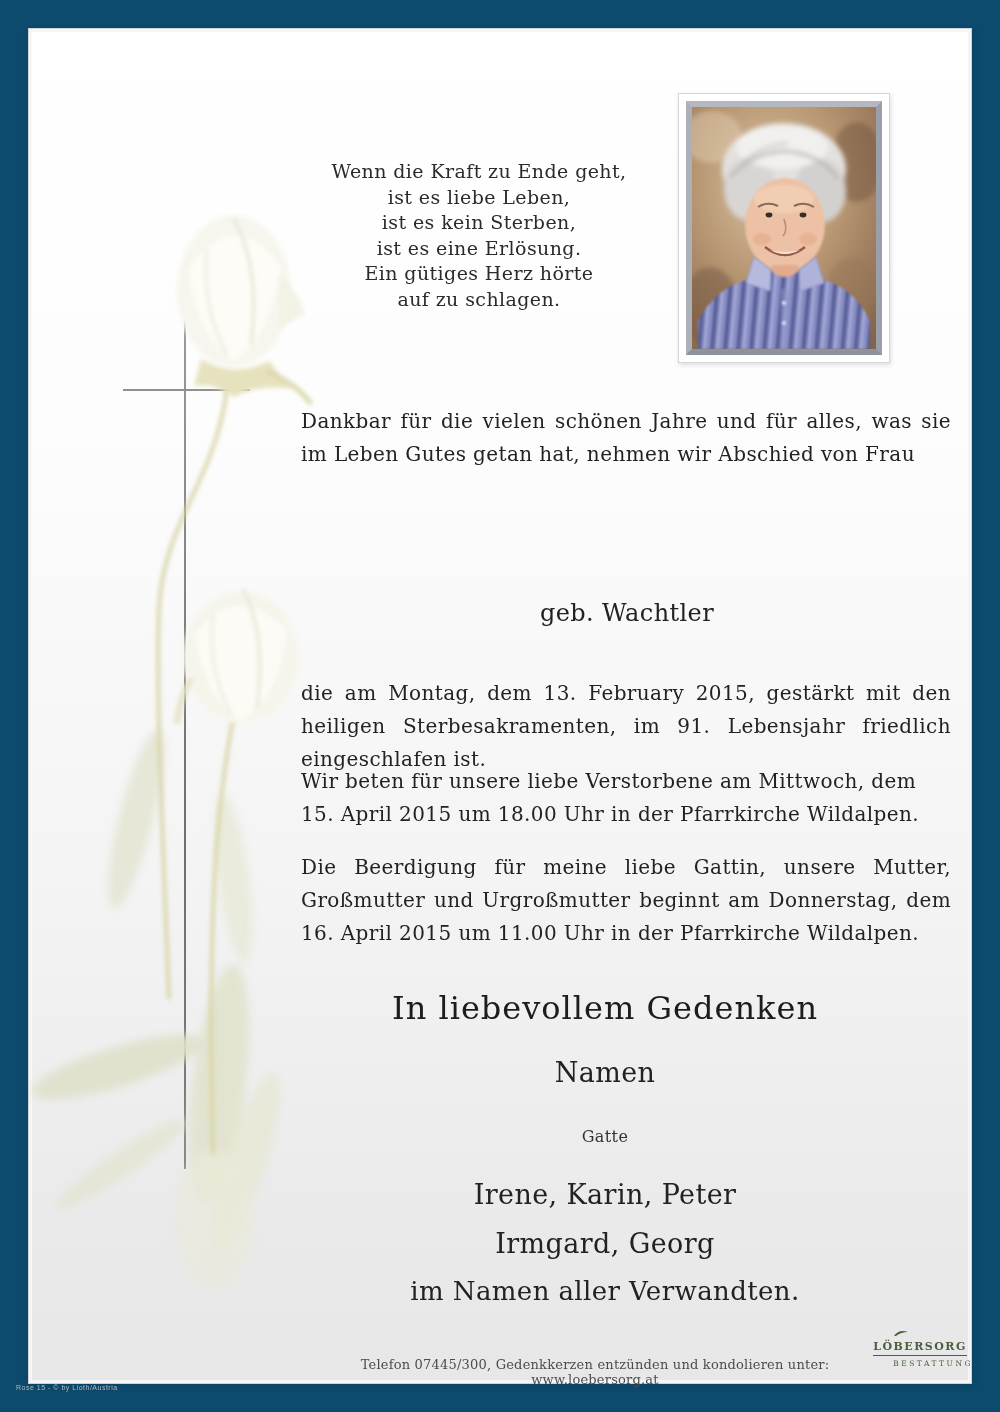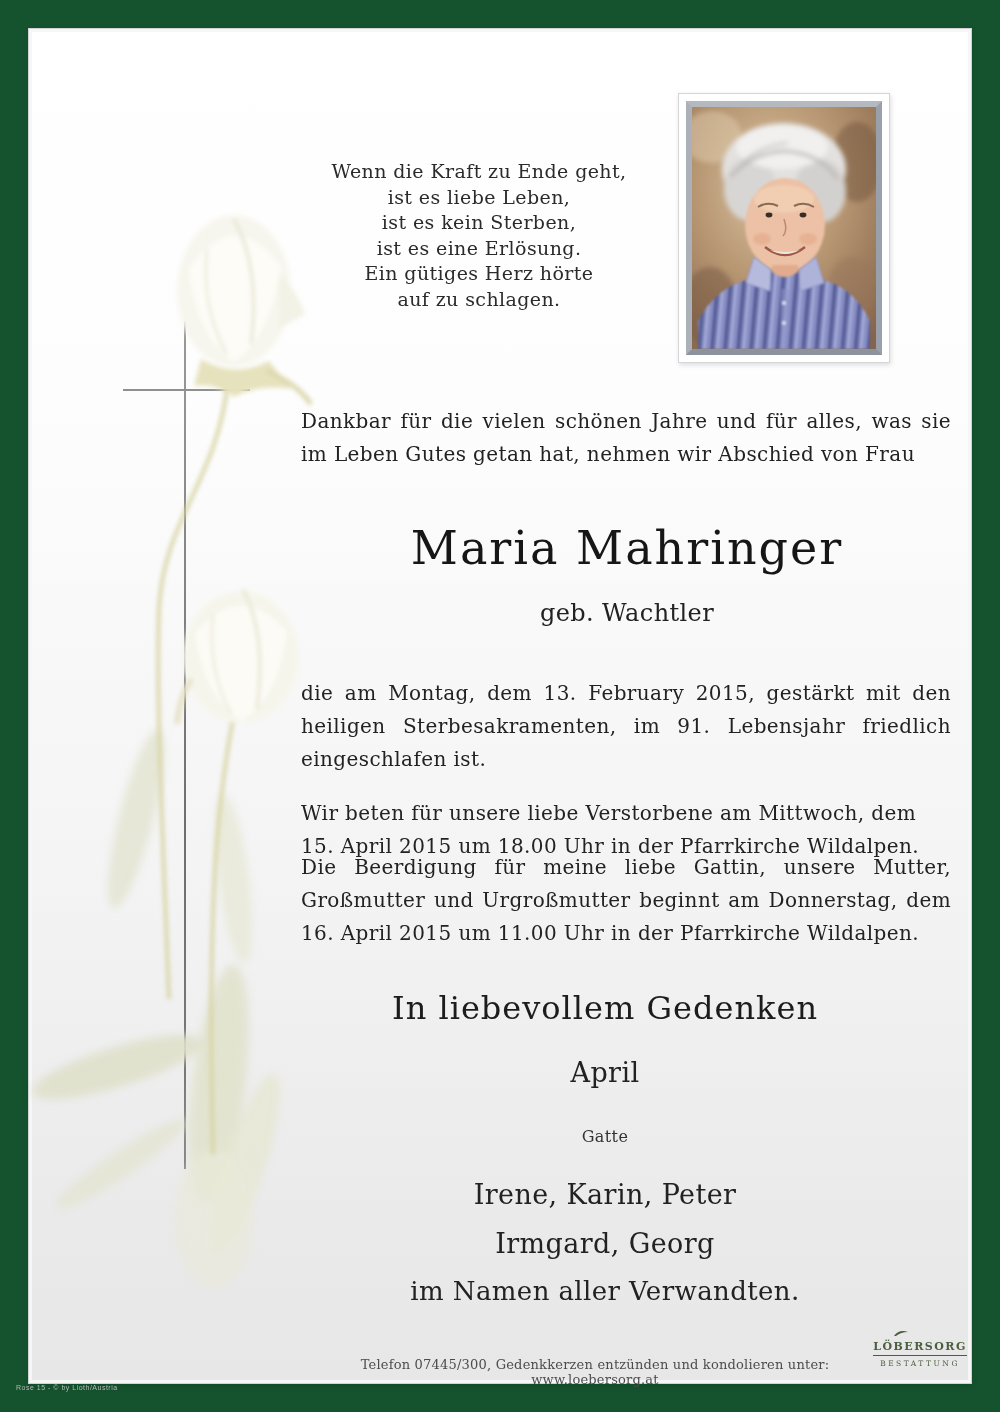--- a/index.html
+++ b/index.html
@@ -1,52 +1,52 @@
 <!DOCTYPE html>
 <html><head>
 <meta charset="utf-8">
 <style>
   * { margin:0; padding:0; box-sizing:border-box; }
   body { background:#dcdcde; font-family:"DejaVu Serif", serif; }
   .canvas {
     position:relative; width:1000px; height:1412px;
-    background:#14532d; overflow:hidden;
+    background:#0c4a6e; overflow:hidden;
   }
   .page {
     position:absolute; left:28px; top:28px; width:944px; height:1356px;
     background:linear-gradient(180deg,#ffffff 0%,#fdfdfd 28%,#f4f4f5 62%,#eaeaeb 88%,#e7e7e8 100%);
     border:1px solid #d2d2d4;
     box-shadow:0 0 0 3px #f6f6f7 inset, 1px 2px 6px rgba(0,0,0,.10);
   }
   .txt { position:absolute; color:#222; letter-spacing:.4px; }
 
   .poem { left:250px; top:130px; width:400px; text-align:center;
           font-size:19px; line-height:25.5px; color:#2b2b2b; }
 
   .intro   { left:272px; top:376px;  width:650px; font-size:20px; line-height:33px; text-align:justify; }
   .name    { left:260px; top:492px;  width:676px; text-align:center; font-size:46px; letter-spacing:2px; color:#161616; }
   .maiden  { left:260px; top:570px;  width:676px; text-align:center; font-size:24px; }
   .p-death   { left:272px; top:648px; width:650px; font-size:20px; line-height:33px; text-align:justify; }
-  .p-prayer  { left:272px; top:736px; width:650px; font-size:20px; line-height:33px;margin-top:32px; }
+  .p-prayer  { left:272px; top:736px; width:650px; font-size:20px; line-height:33px; }
   .p-funeral { left:272px; top:822px; width:650px; font-size:20px; line-height:33px; text-align:justify; }
 
   .heading  { left:248px; top:960px;  width:656px; text-align:center; font-size:32px; letter-spacing:1px; color:#1c1c1c; }
   .m-karl   { left:248px; top:1028px; width:656px; text-align:center; font-size:27px; }
   .m-gatte  { left:248px; top:1062px; width:656px; text-align:center; font-size:16px; color:#333;margin-top:36px; }
   .m-line1  { left:248px; top:1100px; width:656px; text-align:center; font-size:27px; }
   .m-line2  { left:248px; top:1150px; width:656px; text-align:center; font-size:27px; }
   .m-line3  { left:248px; top:1199px; width:656px; text-align:center; font-size:27px; }
   .m-line4  { left:248px; top:1247px; width:656px; text-align:center; font-size:26px; }
 
   .footer { left:266px; top:1328px; width:600px; text-align:center; font-size:13px; color:#4c4c4c; letter-spacing:.2px; }
 
   .logo { position:absolute; left:838px; top:1306px; width:106px; text-align:center; color:#4a5f3d; }
   .logo-title { font-size:11px; font-weight:bold; letter-spacing:1.5px;
                 border-bottom:1px solid #4a5f3d; padding-bottom:2px; display:inline-block; }
-  .logo-sub { font-size:7.5px; letter-spacing:2.5px; margin-top:3px; color:#4a5f3d; }
+  .logo-sub { font-size:7.5px; letter-spacing:2.5px; margin-top:3px; color:#4a5f3d;text-align:right; }
   .logo-orn { position:absolute; left:26px; top:-6px; }
 
   .credit { position:absolute; left:16px; top:1384px; font-size:7px; color:#b7b7b9;
             font-family:"Liberation Sans", sans-serif; letter-spacing:.5px; }
 
   .cross-v { position:absolute; left:155px; top:292px; width:2px; height:848px;
              background:linear-gradient(180deg,#9a9a9a,#6e6e6e 60%,#7c7c7c); }
   .cross-h { position:absolute; left:94px; top:360px; width:127px; height:2px; background:#8f8f8f; }
 
   .flowers { position:absolute; left:0px; top:150px; width:330px; height:1170px; }
@@ -185,29 +185,28 @@
       <div>Wenn die Kraft zu Ende geht,</div>
       <div>ist es liebe Leben,</div>
       <div>ist es kein Sterben,</div>
       <div>ist es eine Erlösung.</div>
       <div>Ein gütiges Herz hörte</div>
       <div>auf zu schlagen.</div>
     </div>
 
     <div class="txt intro">Dankbar für die vielen schönen Jahre und für alles, was sie im Leben Gutes getan hat, nehmen wir Abschied von Frau</div>
 
-    <div class="txt name">Maria Mahringer</div>
     <div class="txt maiden">geb. Wachtler</div>
 
     <div class="txt p-death">die am Montag, dem 13. February 2015, gestärkt mit den heiligen Sterbesakramenten, im 91. Lebensjahr friedlich eingeschlafen ist.</div>
     <div class="txt p-prayer">Wir beten für unsere liebe Verstorbene am Mittwoch, dem 15. April 2015 um 18.00 Uhr in der Pfarrkirche Wildalpen.</div>
     <div class="txt p-funeral">Die Beerdigung für meine liebe Gattin, unsere Mutter, Großmutter und Urgroßmutter beginnt am Donnerstag, dem 16. April 2015 um 11.00 Uhr in der Pfarrkirche Wildalpen.</div>
 
     <div class="txt heading">In liebevollem Gedenken</div>
-    <div class="txt m-karl">April</div>
+    <div class="txt m-karl">Namen</div>
     <div class="txt m-gatte">Gatte</div>
     <div class="txt m-line2">Irene, Karin, Peter</div>
     <div class="txt m-line3">Irmgard, Georg</div>
     <div class="txt m-line4">im Namen aller Verwandten.</div>
 
     <div class="txt footer">Telefon 07445/300, Gedenkkerzen entzünden und kondolieren unter: www.loebersorg.at</div>
 
     <div class="logo">
       <svg class="logo-orn" width="16" height="8" viewBox="0 0 16 8">
         <path d="M1,7 Q6,0 15,3 Q8,3 3,7 Z" fill="#4a5f3d"></path>

